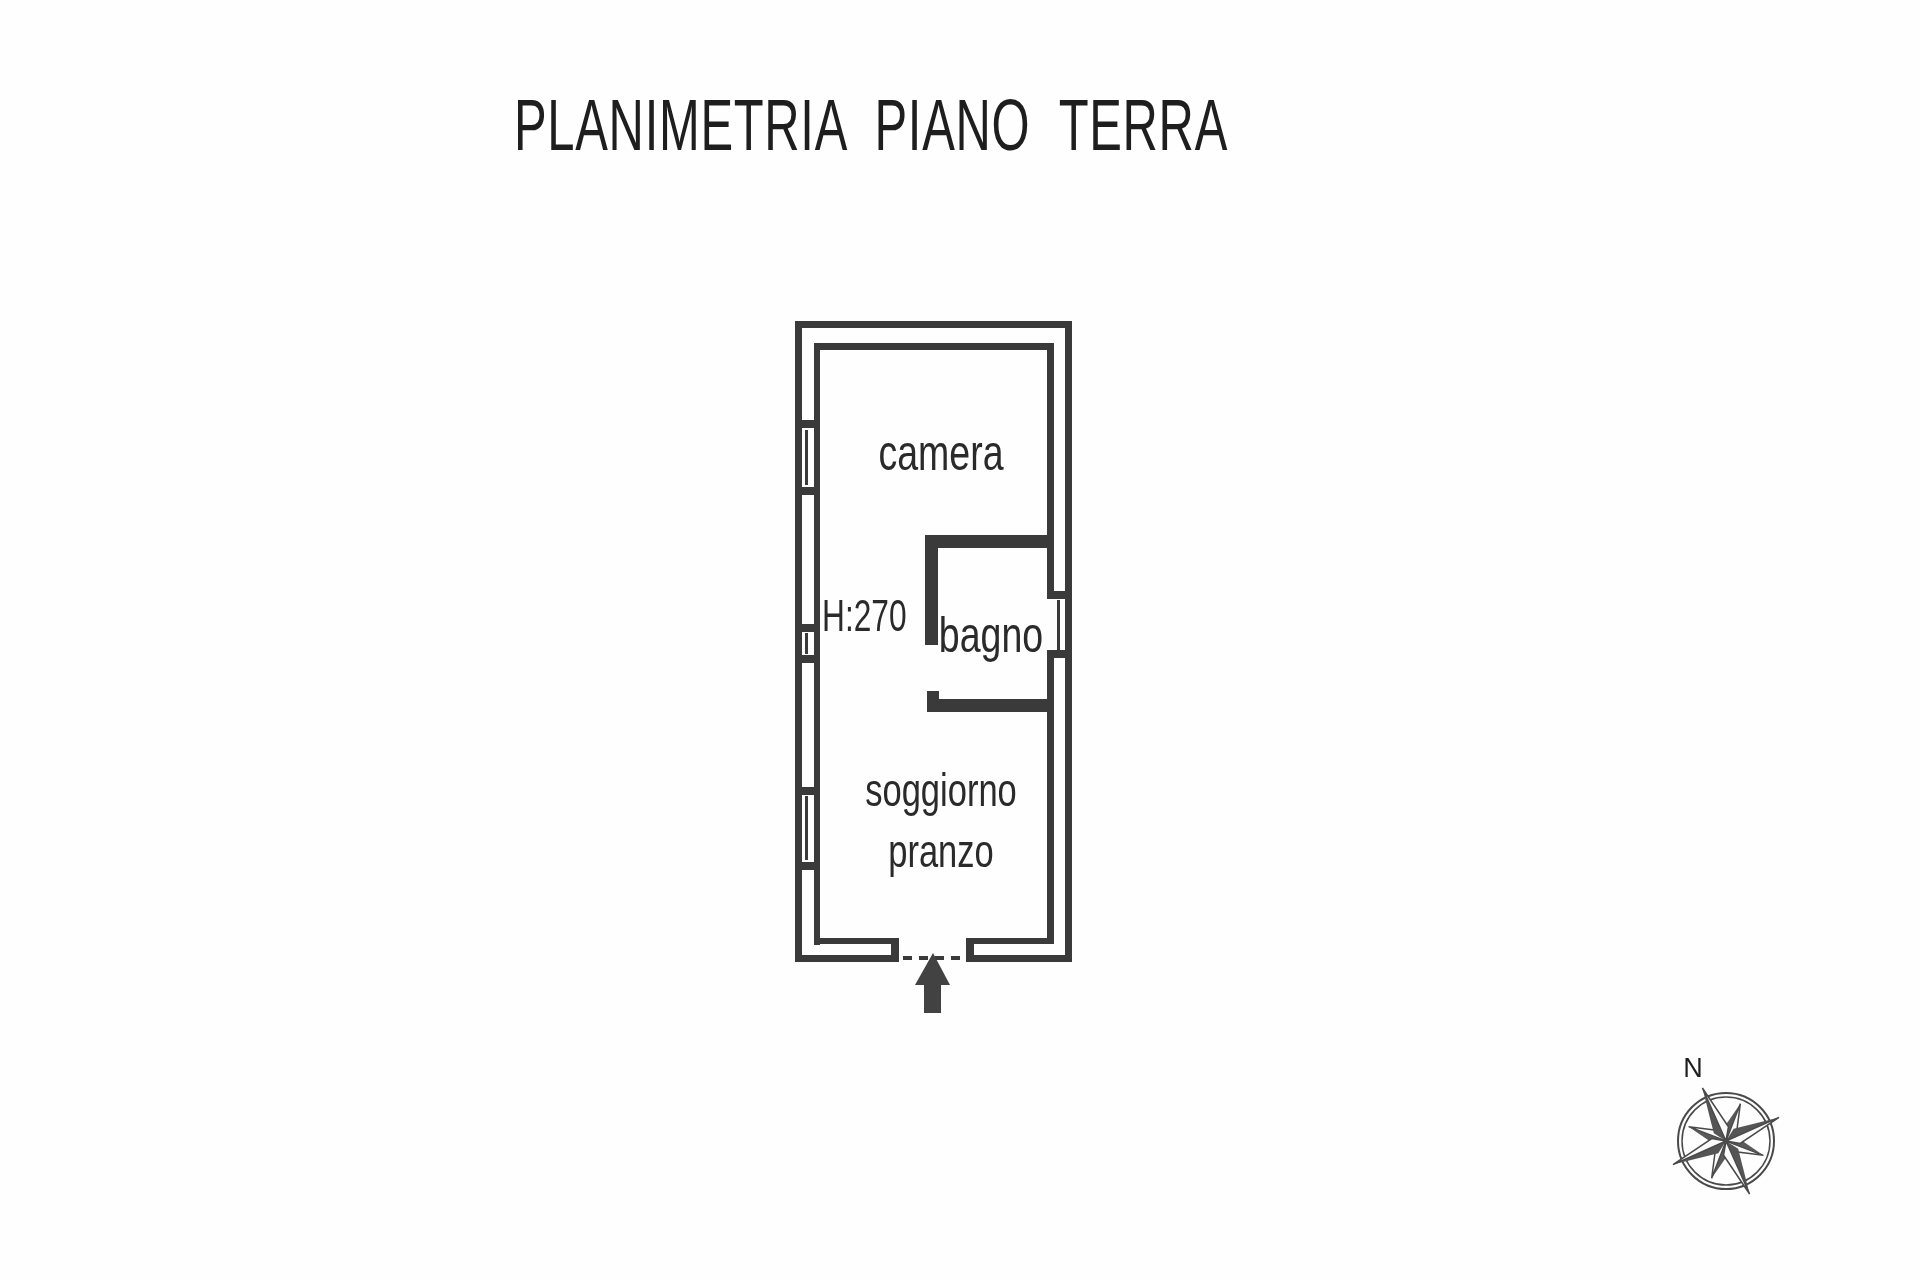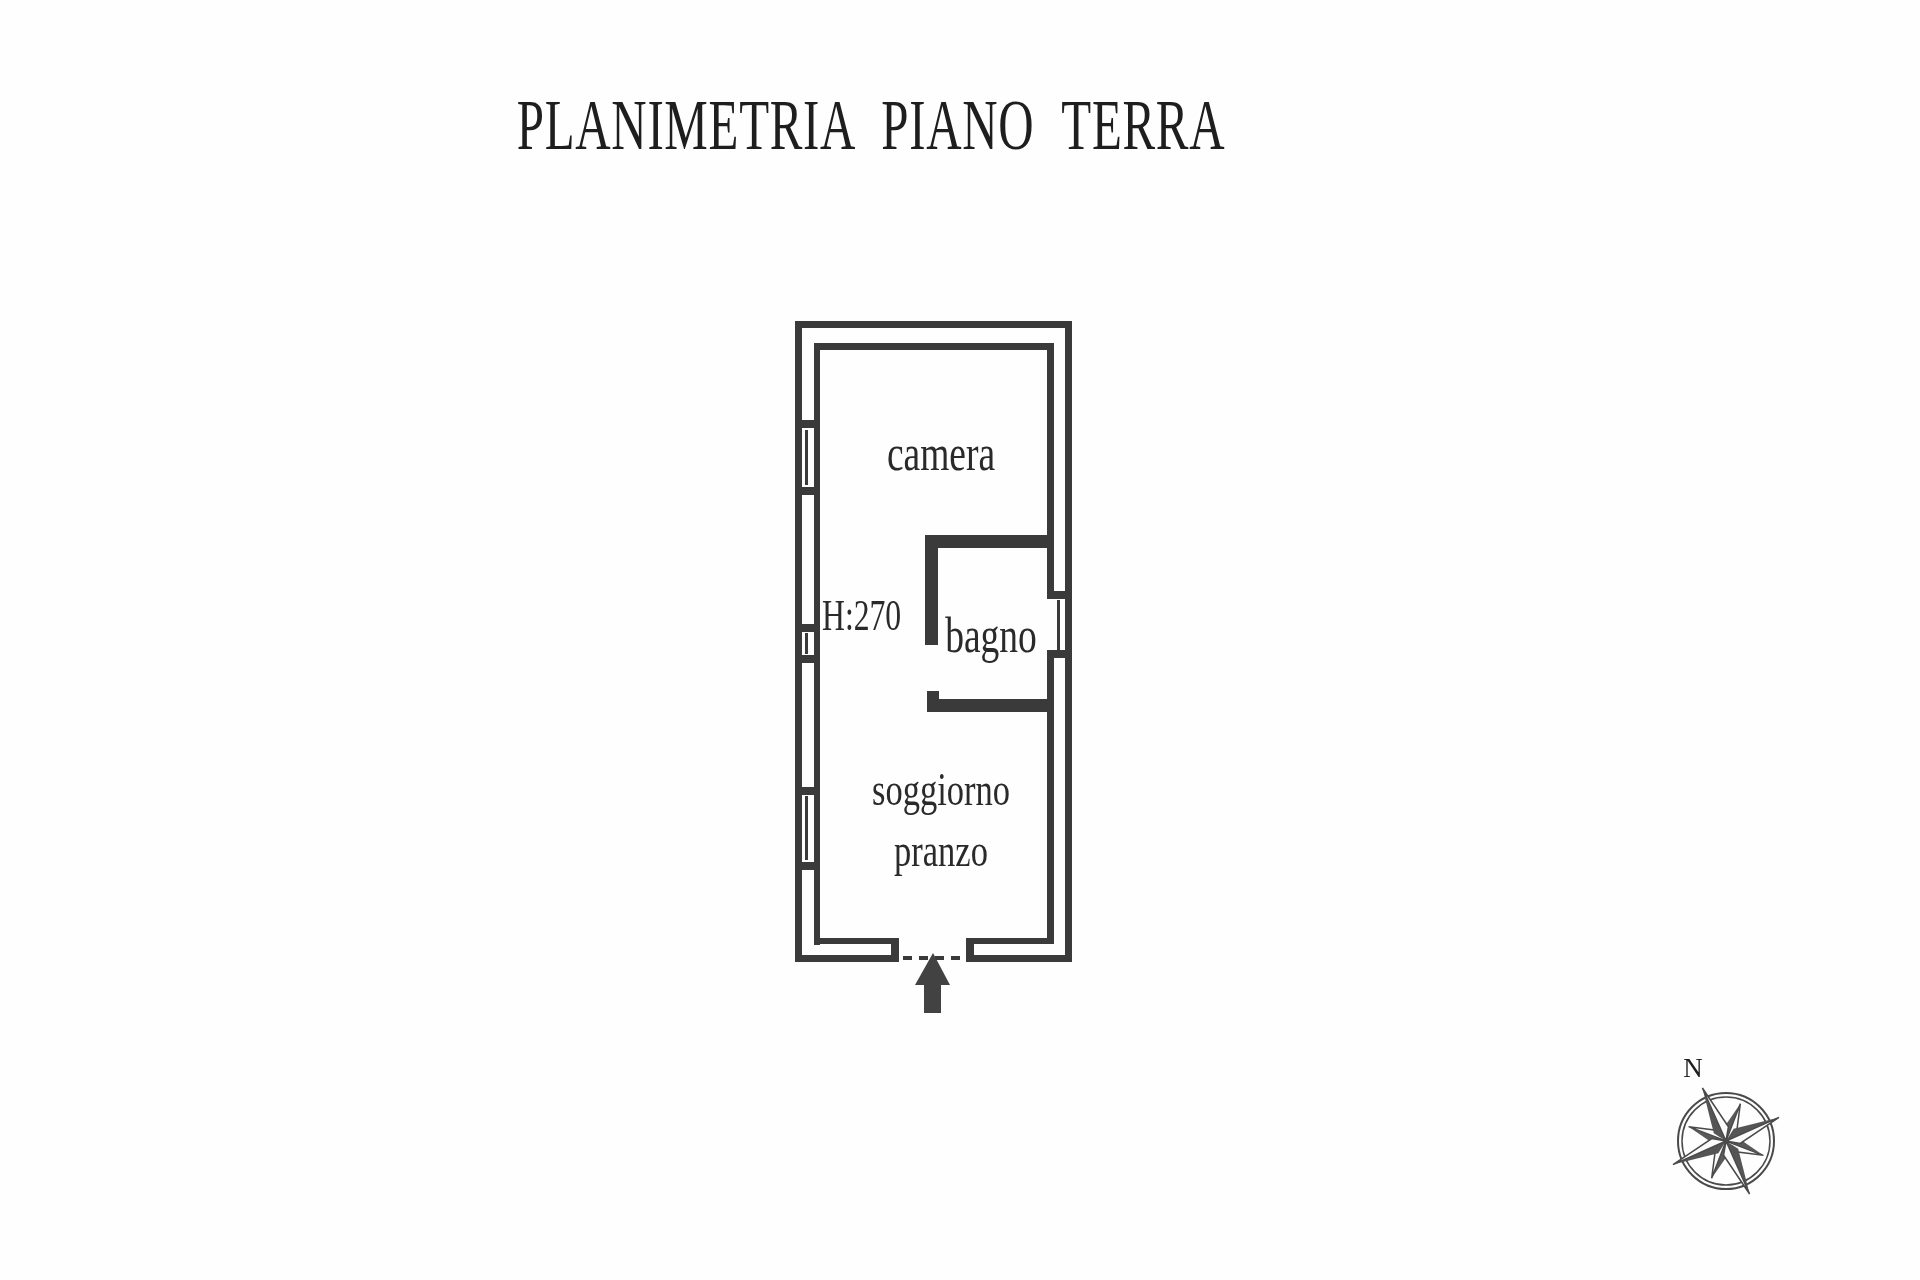--- a/index.html
+++ b/index.html
@@ -6,21 +6,21 @@
     margin: 0;
     padding: 0;
     background: #ffffff;
   }
   #page {
     position: relative;
     width: 1920px;
     height: 1280px;
     background: #fefefe;
     overflow: hidden;
-    font-family: Liberation Serif, serif;
+    font-family: Liberation Sans, sans-serif;
     color: #333333;
   }
   .abs { position: absolute; }
 
   .title {
     top: 86px;
     left: 871px;
     transform: translateX(-50%) scaleX(0.68);
     font-size: 72px;
     line-height: 1.1;

